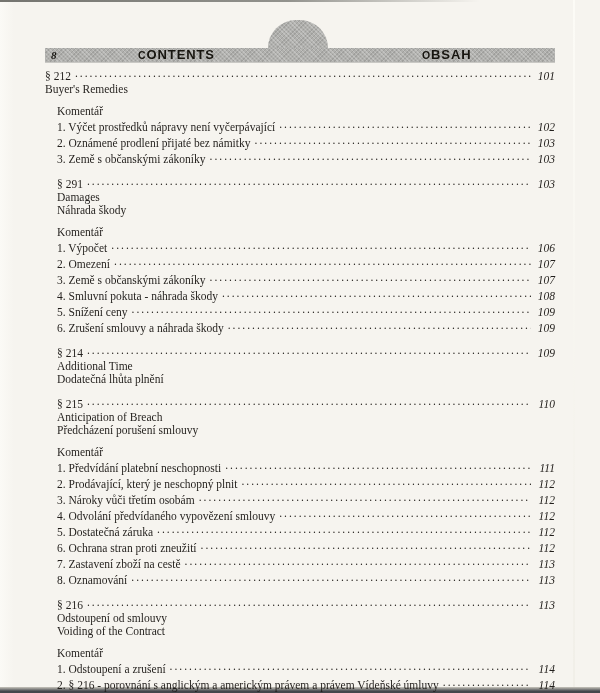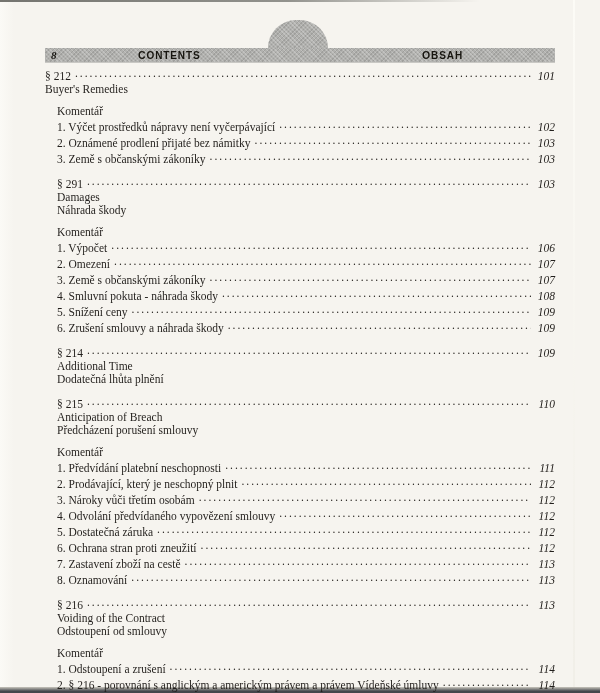--- a/index.html
+++ b/index.html
@@ -49,21 +49,21 @@
     position: absolute; left: 223px; top: 0; width: 60px; height: 28px;
     border-radius: 30px 30px 0 0;
   }
   .pgnum {
     position: absolute; left: 6px; top: 0; line-height: 14px;
     font-style: italic; font-weight: bold; font-size: 11px; color: #15130f;
   }
   .htitle {
     position: absolute; top: 0; line-height: 14px; display: inline-block;
     font-family: "Liberation Sans", sans-serif;
-    font-weight: bold; font-size: 10px; letter-spacing: .9px; color: #17150f;
+    font-weight: bold; font-size: 13px; letter-spacing: .9px; color: #17150f;
   }
   .htitle::first-letter { font-size: 10.5px; }
   .htitle.left  { left: 93px; }
   .htitle.right { left: 377px; }
 
   
   .toc { position: absolute; left: 45px; right: 45px; top: 67px; font-size: 11.5px; line-height: 13px; }
   .toc-block + .toc-block { margin-top: 9px; margin-left: 12px; }
   .toc-row { display: flex; align-items: baseline; }
   .lbl { white-space: nowrap; }
@@ -223,22 +223,22 @@
           <span class="dots"></span>
           <span class="pnum">113</span>
         </div>
       </div>
       <div class="toc-block">
         <div class="toc-row">
           <span class="lbl">§ 216</span>
           <span class="dots"></span>
           <span class="pnum">113</span>
         </div>
+        <div class="subtitle">Odstoupení od smlouvy</div>
         <div class="subtitle">Voiding of the Contract</div>
-        <div class="subtitle">Odstoupení od smlouvy</div>
       </div>
       <div class="toc-block">
         <div class="kheading">Komentář</div>
         <div class="toc-row">
           <span class="lbl">1. Odstoupení a zrušení</span>
           <span class="dots"></span>
           <span class="pnum">114</span>
         </div>
         <div class="toc-row">
           <span class="lbl">2. § 216 - porovnání s anglickým a americkým právem a právem Vídeňské úmluvy</span>

